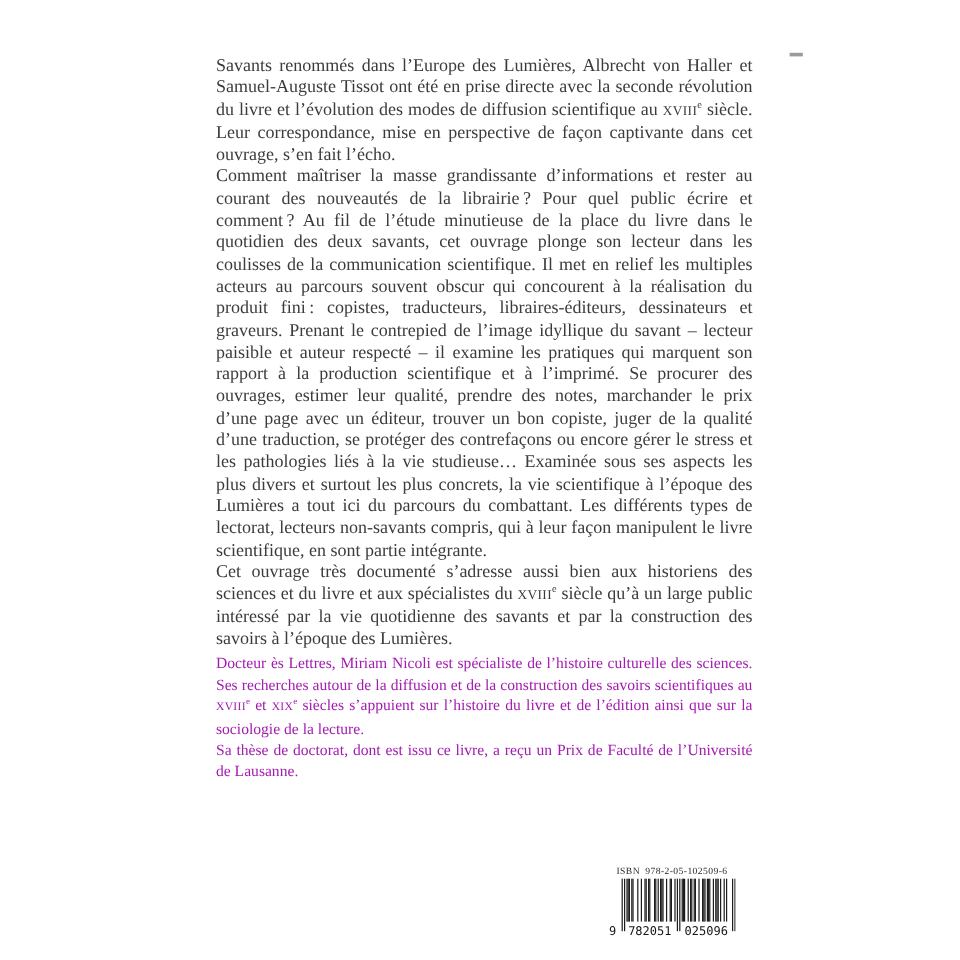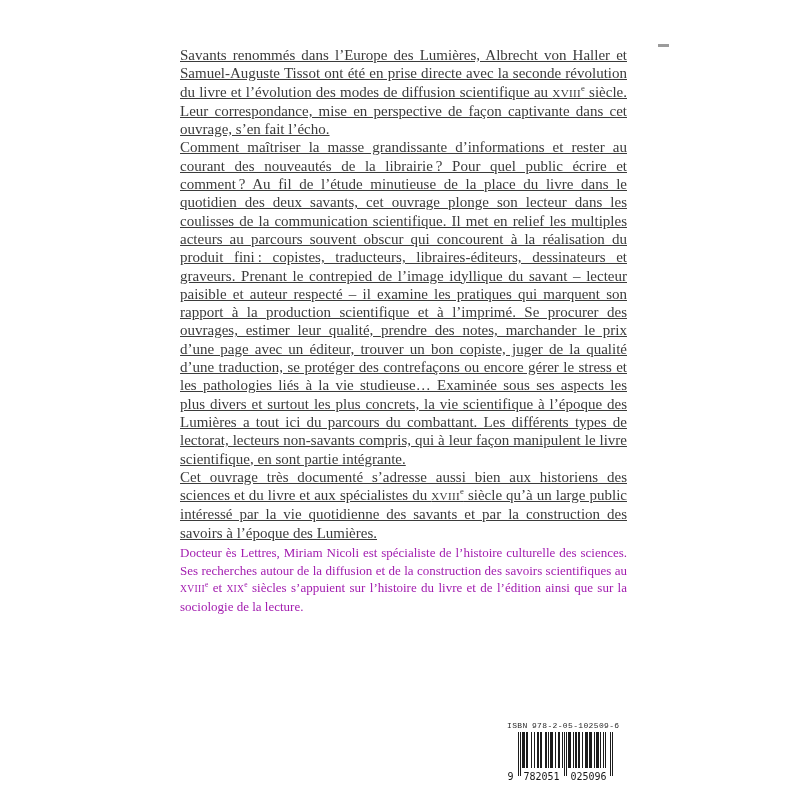--- a/index.html
+++ b/index.html
@@ -23,21 +23,20 @@
   }
   
   .blurb {
     position: absolute;
     left: 180px; top: 46px;
     width: 447px;
     color: #3b3b3b;
     font-size: 15px;
     line-height: 18.3px;
     text-align: justify;
-    text-decoration: underline;
   }
   .blurb p { margin: 0; }
   
   .bio {
     position: absolute;
     left: 180px; top: 544px;
     width: 447px;
     color: #a21caf;
     font-size: 13px;
     line-height: 17.6px;
@@ -46,21 +45,21 @@
   .bio p { margin: 0; }
   
   .sc { font-size: 0.74em; letter-spacing: 0.03em; }
   sup.ord { font-size: 0.58em; line-height: 0; }
   
   .isbn-label {
     position: absolute;
     left: 507px; top: 721px;
     width: 106px;
     text-align: center;
-    font-family: Liberation Mono, monospace;
+    font-family: Liberation Serif, serif;
     font-size: 8px;
     letter-spacing: 0.35px;
     color: #2a2a2a;
     white-space: pre;
   }
   .barcode-svg {
     position: absolute;
     left: 507px; top: 732px;
   }
   .bc-digit {
@@ -77,20 +76,21 @@
   <div class="printer-dash"></div>
 
   <div class="blurb">
     <p>Savants renommés dans l’Europe des Lumières, Albrecht von Haller et Samuel-Auguste Tissot ont été en prise directe avec la seconde révolution du livre et l’évolution des modes de diffusion scientifique au <span class="sc">XVIII</span><sup class="ord">e</sup> siècle. Leur correspondance, mise en perspective de façon captivante dans cet ouvrage, s’en fait l’écho.</p>
     <p>Comment maîtriser la masse grandissante d’informations et rester au courant des nouveautés de la librairie ? Pour quel public écrire et comment ? Au fil de l’étude minutieuse de la place du livre dans le quotidien des deux savants, cet ouvrage plonge son lecteur dans les coulisses de la communication scientifique. Il met en relief les multiples acteurs au parcours souvent obscur qui concourent à la réalisation du produit fini : copistes, traducteurs, libraires-éditeurs, dessinateurs et graveurs. Prenant le contrepied de l’image idyllique du savant – lecteur paisible et auteur respecté – il examine les pratiques qui marquent son rapport à la production scientifique et à l’imprimé. Se procurer des ouvrages, estimer leur qualité, prendre des notes, marchander le prix d’une page avec un éditeur, trouver un bon copiste, juger de la qualité d’une traduction, se protéger des contrefaçons ou encore gérer le stress et les pathologies liés à la vie studieuse… Examinée sous ses aspects les plus divers et surtout les plus concrets, la vie scientifique à l’époque des Lumières a tout ici du parcours du combattant. Les différents types de lectorat, lecteurs non-savants compris, qui à leur façon manipulent le livre scientifique, en sont partie intégrante.</p>
     <p>Cet ouvrage très documenté s’adresse aussi bien aux historiens des sciences et du livre et aux spécialistes du <span class="sc">XVIII</span><sup class="ord">e</sup> siècle qu’à un large public intéressé par la vie quotidienne des savants et par la construction des savoirs à l’époque des Lumières.</p>
   </div>
 
   <div class="bio">
     <p>Docteur ès Lettres, Miriam Nicoli est spécialiste de l’histoire culturelle des sciences. Ses recherches autour de la diffusion et de la construction des savoirs scientifiques au <span class="sc">XVIII</span><sup class="ord">e</sup> et <span class="sc">XIX</span><sup class="ord">e</sup> siècles s’appuient sur l’histoire du livre et de l’édition ainsi que sur la sociologie de la lecture.</p>
+    <p>Sa thèse de doctorat, dont est issu ce livre, a reçu un Prix de Faculté de l’Université de Lausanne.</p>
   </div>
 
   <div class="isbn-label">ISBN 978-2-05-102509-6</div>
 
   <svg class="barcode-svg" width="106" height="52" viewBox="-11 0 106 52">
     <g fill="#1c1c1c" id="bc-bars">
         <rect x="0" y="0" width="1" height="44"></rect>
         <rect x="2" y="0" width="1" height="44"></rect>
         <rect x="4" y="0" width="1" height="36"></rect>
         <rect x="5" y="0" width="1" height="36"></rect>

